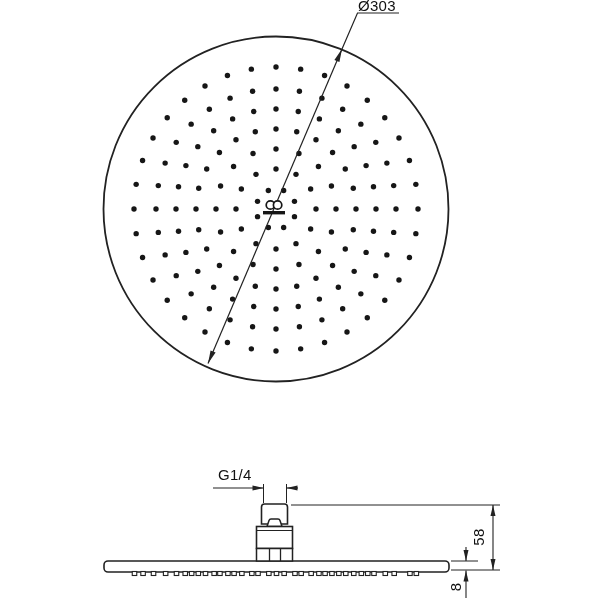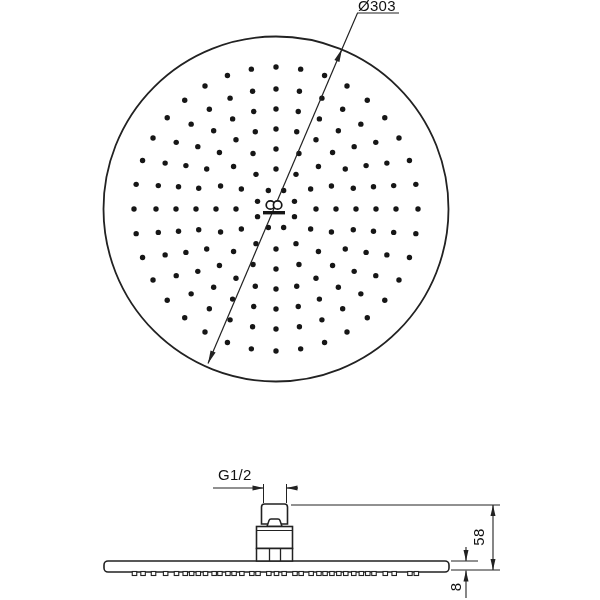--- a/index.html
+++ b/index.html
@@ -257,18 +257,18 @@
         <line x1="451" y1="561" x2="478" y2="561" stroke="#222222" stroke-width="1"></line>
         <line x1="466" y1="547" x2="466" y2="561" stroke="#222222" stroke-width="1.1"></line>
         <polygon points="466,561 463.5,550 468.5,550" fill="#222222"></polygon>
         <line x1="466" y1="570.5" x2="466" y2="598" stroke="#222222" stroke-width="1.1"></line>
         <polygon points="466,570.5 468.5,581.5 463.5,581.5" fill="#222222"></polygon>
       </g>
     </svg>
 
   <div class="label" style="left:358px;top:-2px;">Ø303</div>
 
-  <div class="label" style="left:218px;top:467px;">G1/2</div>
+  <div class="label" style="left:218px;top:467px;">G1/4</div>
 
   <div class="label rot" style="left:478px;top:537px;">58</div>
 
   <div class="label rot" style="left:455px;top:587px;">8</div>
 </div>
 
 </body></html>

